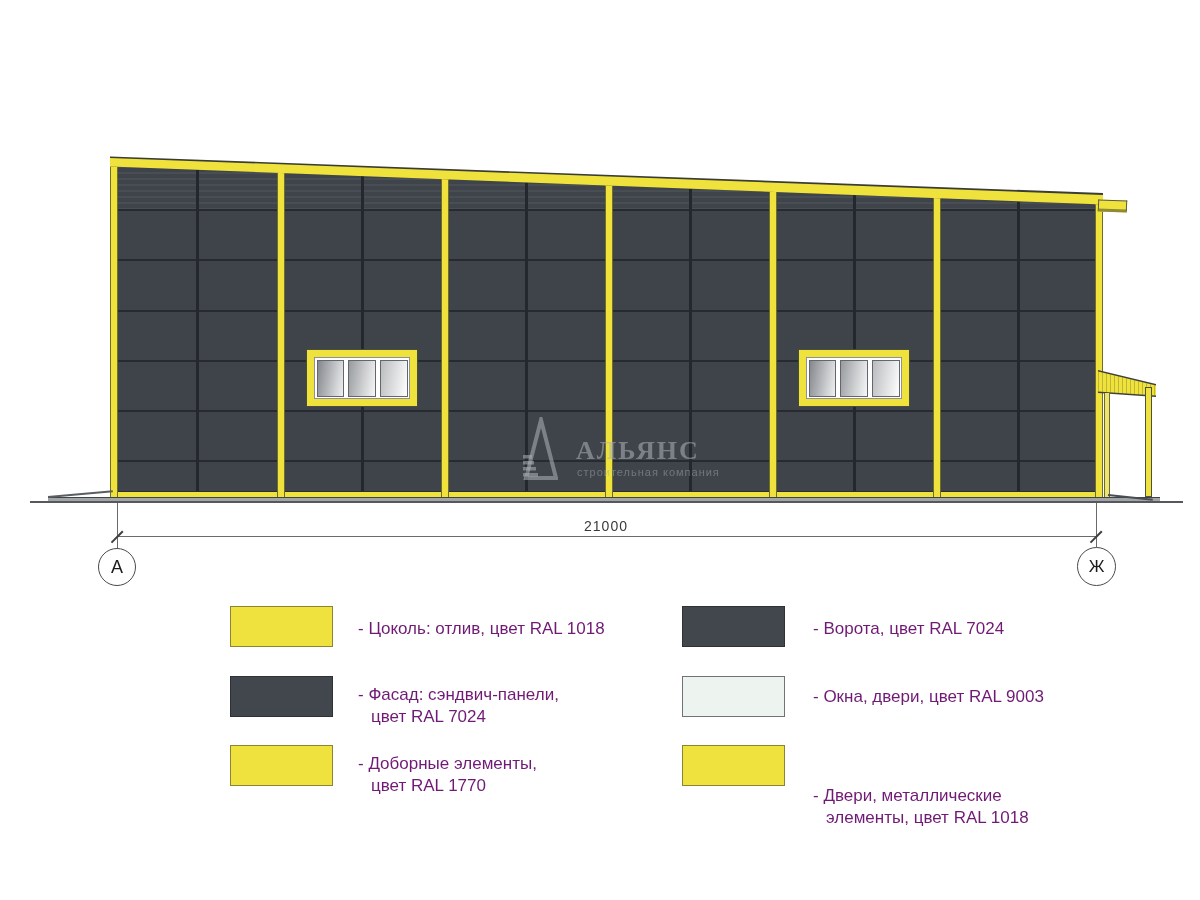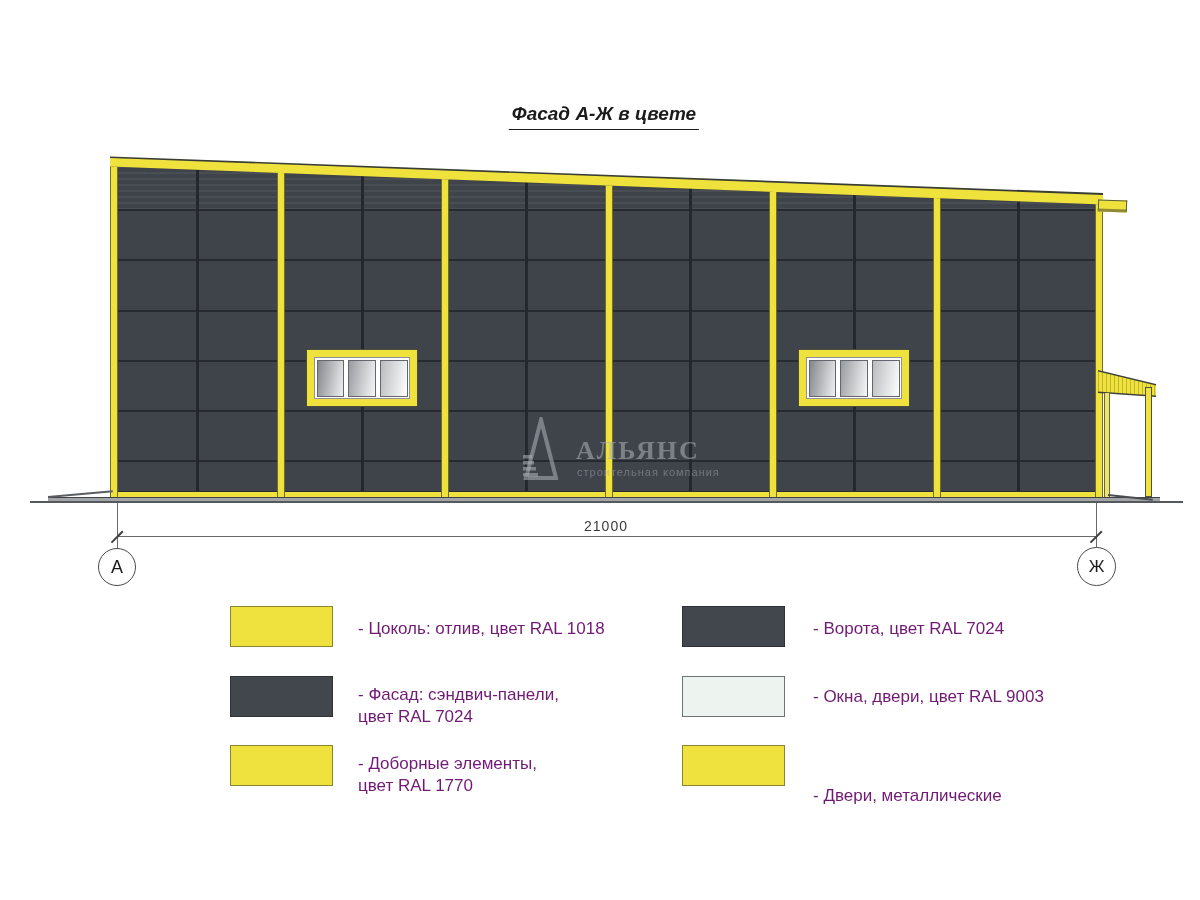--- a/index.html
+++ b/index.html
@@ -81,28 +81,27 @@
            font-weight:700;font-size:26px;letter-spacing:2px;color:rgba(168,174,181,0.58);}
   .wm-sub{position:absolute;left:577px;top:466px;font-size:11px;letter-spacing:1px;
           color:rgba(163,169,176,0.5);}
 
   
   .sw{position:absolute;width:103px;height:41px;box-sizing:border-box;}
   .sw-yellow{background:#efe23e;border:1px solid #8a8433;}
   .sw-dark{background:#42464d;border:1px solid #2e3136;}
   .sw-white{background:#edf3ee;border:1px solid #6f7276;}
   .ltx{position:absolute;font-size:17px;line-height:21.5px;color:#701a75;white-space:nowrap;}
-  .ltx .l2{display:block;}
+  .ltx .l2{display:block;margin-left:13px;}
 </style>
 </head>
 <body>
 
 <div class="canvas">
 
-  <div class="title">Фасад А-Ж в цвете</div>
 
   <div class="building">
     <div class="roof-back"></div>
 
     <div class="wall">
       <div class="toptex"></div>
 
       <div class="hj" style="top:53px"></div>
       <div class="hj" style="top:103px"></div>
       <div class="hj" style="top:154px"></div>
@@ -212,16 +211,17 @@
 
     <div class="sw sw-white" style="left:682px;top:676px"></div>
     <div class="ltx" style="left:813px;top:686px">
       <span>- Окна, двери, цвет RAL 9003</span>
       <span class="l2"></span>
     </div>
 
     <div class="sw sw-yellow" style="left:682px;top:745px"></div>
     <div class="ltx" style="left:813px;top:785px">
       <span>- Двери, металлические</span>
+      <span class="l2">элементы, цвет RAL 1018</span>
     </div>
   </div>
 
 </div>
 
 </body></html>

